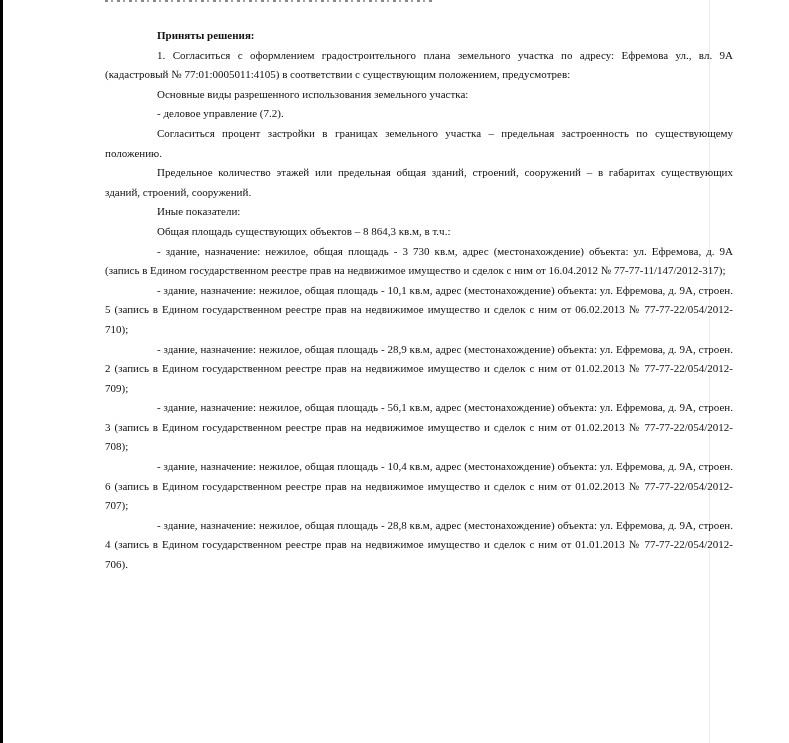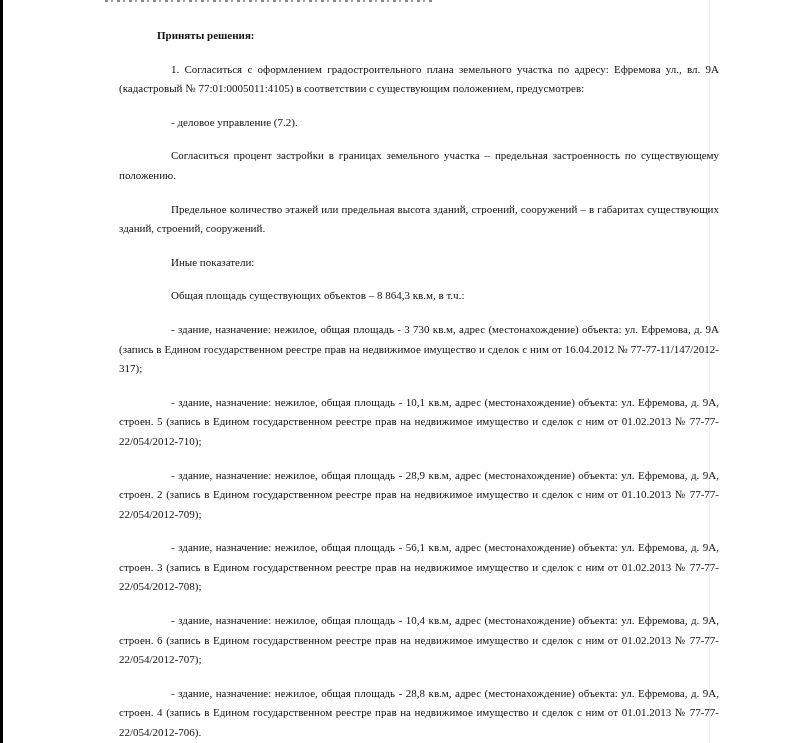--- a/index.html
+++ b/index.html
@@ -14,36 +14,37 @@
   .cut-line {
     position: absolute; left: 105px; top: -2px; width: 330px; height: 4px;
     background: repeating-linear-gradient(90deg, #555 0 3px, transparent 3px 6px, #777 6px 8px, transparent 8px 12px);
     opacity: 0.7;
   }
   .page {
     position: absolute; left: 105px; top: 26px; width: 628px;
     font-size: 11px; line-height: 19.6px; font-family: Liberation Serif, serif;
   }
   .heading { font-weight: bold; padding-left: 52px; margin: 0; }
-  .p { margin: 14px; text-align: justify; text-indent: 52px; }
+  .p { margin: 0; text-align: justify; text-indent: 52px; }
 </style>
 </head>
 <body>
 
 <div class="left-bar"></div>
 <div class="fold-line"></div>
 <div class="cut-line"></div>
 
 <div class="page">
   <p class="heading">Приняты решения:</p>
   <p class="p">1. Согласиться с оформлением градостроительного плана земельного участка по адресу: Ефремова ул., вл. 9А (кадастровый № 77:01:0005011:4105) в соответствии с существующим положением, предусмотрев:</p>
+  <p class="p">Основные виды разрешенного использования земельного участка:</p>
   <p class="p">- деловое управление (7.2).</p>
   <p class="p">Согласиться процент застройки в границах земельного участка – предельная застроенность по существующему положению.</p>
-  <p class="p">Предельное количество этажей или предельная высота зданий, строений, сооружений – в габаритах существующих зданий, строений, сооружений.</p>
+  <p class="p">Предельное количество этажей или предельная общая зданий, строений, сооружений – в габаритах существующих зданий, строений, сооружений.</p>
   <p class="p">Иные показатели:</p>
   <p class="p">Общая площадь существующих объектов – 8 864,3 кв.м, в т.ч.:</p>
   <p class="p">- здание, назначение: нежилое, общая площадь - 3 730 кв.м, адрес (местонахождение) объекта: ул. Ефремова, д. 9А (запись в Едином государственном реестре прав на недвижимое имущество и сделок с ним от 16.04.2012 № 77-77-11/147/2012-317);</p>
-  <p class="p">- здание, назначение: нежилое, общая площадь - 10,1 кв.м, адрес (местонахождение) объекта: ул. Ефремова, д. 9А, строен. 5 (запись в Едином государственном реестре прав на недвижимое имущество и сделок с ним от 01.02.2013 № 77-77-22/054/2012-710);</p>
-  <p class="p">- здание, назначение: нежилое, общая площадь - 28,9 кв.м, адрес (местонахождение) объекта: ул. Ефремова, д. 9А, строен. 2 (запись в Едином государственном реестре прав на недвижимое имущество и сделок с ним от 01.10.2013 № 77-77-22/054/2012-709);</p>
+  <p class="p">- здание, назначение: нежилое, общая площадь - 10,1 кв.м, адрес (местонахождение) объекта: ул. Ефремова, д. 9А, строен. 5 (запись в Едином государственном реестре прав на недвижимое имущество и сделок с ним от 06.02.2013 № 77-77-22/054/2012-710);</p>
+  <p class="p">- здание, назначение: нежилое, общая площадь - 28,9 кв.м, адрес (местонахождение) объекта: ул. Ефремова, д. 9А, строен. 2 (запись в Едином государственном реестре прав на недвижимое имущество и сделок с ним от 01.02.2013 № 77-77-22/054/2012-709);</p>
   <p class="p">- здание, назначение: нежилое, общая площадь - 56,1 кв.м, адрес (местонахождение) объекта: ул. Ефремова, д. 9А, строен. 3 (запись в Едином государственном реестре прав на недвижимое имущество и сделок с ним от 01.02.2013 № 77-77-22/054/2012-708);</p>
   <p class="p">- здание, назначение: нежилое, общая площадь - 10,4 кв.м, адрес (местонахождение) объекта: ул. Ефремова, д. 9А, строен. 6 (запись в Едином государственном реестре прав на недвижимое имущество и сделок с ним от 01.02.2013 № 77-77-22/054/2012-707);</p>
   <p class="p">- здание, назначение: нежилое, общая площадь - 28,8 кв.м, адрес (местонахождение) объекта: ул. Ефремова, д. 9А, строен. 4 (запись в Едином государственном реестре прав на недвижимое имущество и сделок с ним от 01.01.2013 № 77-77-22/054/2012-706).</p>
 </div>
 
 </body></html>

